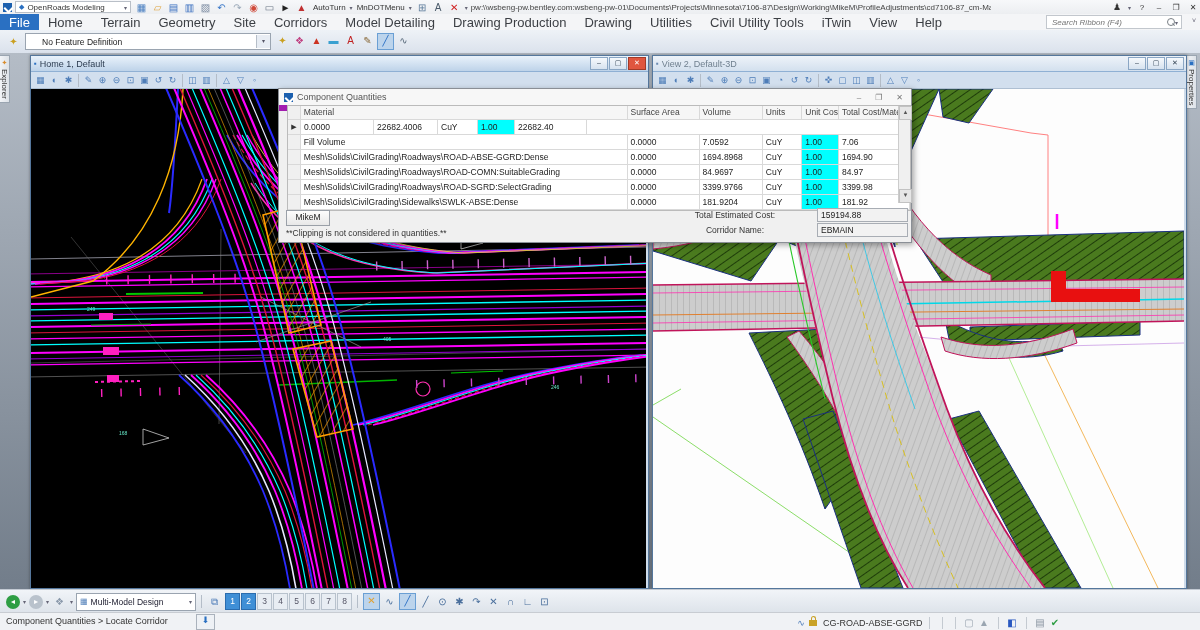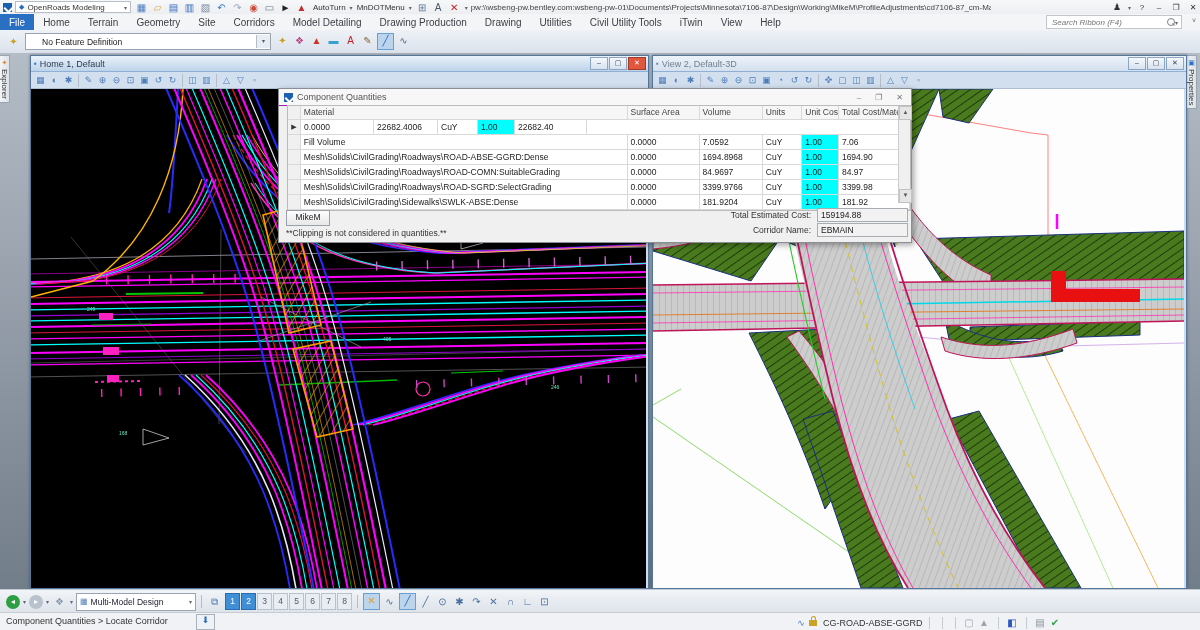--- a/index.html
+++ b/index.html
@@ -7,21 +7,21 @@
   .abs{position:absolute;}
   
   #titlebar{left:0;top:0;width:1200px;height:14px;background:linear-gradient(#f7f8fa,#eceef1);border-bottom:1px solid #dcdfe3;display:flex;align-items:center;gap:3px;padding-left:3px;font-size:8.5px;color:#333;}
   .appmenu{display:flex;align-items:center;gap:3px;background:#fff;border:1px solid #b9bfc7;height:10px;padding:0 3px;font-size:8px;width:108px;}
   .ddrop{font-size:6px;color:#667;}
   .qatext{font-size:8px;color:#333;margin:0 1px;}
   #docpath{color:#444;font-size:8px;white-space:nowrap;overflow:hidden;max-width:520px;}
   #tb-right{margin-left:auto;display:flex;align-items:center;gap:5px;padding-right:4px;}
   .winbtn{font-size:8px;color:#333;width:12px;text-align:center;}
   #tabrow{left:0;top:14px;width:1200px;height:16px;background:#f4f5f7;border-bottom:1px solid #d7dade;display:flex;align-items:stretch;}
-  .rtab{display:flex;align-items:center;padding:0 9px;font-size:10px;color:#3c3f44;}
+  .rtab{display:flex;align-items:center;padding:0 9px;font-size:13px;color:#3c3f44;}
   .rtab.active{background:#2a70c2;color:#fff;}
   #searchbox{position:absolute;right:18px;top:1px;width:128px;height:12px;background:#fff;border:1px solid #c2c7cd;display:flex;align-items:center;padding:0 3px;}
   #searchbox input{border:none;outline:none;flex:1;font-size:8px;color:#888;font-style:italic;font-family:"Liberation Sans",sans-serif;background:transparent;}
   .mag{width:6px;height:6px;border:1.2px solid #7a8086;border-radius:50%;position:relative;}
   .mag:after{content:'';position:absolute;width:3px;height:1.2px;background:#7a8086;transform:rotate(45deg);left:4px;top:5px;}
   #toolrow{left:0;top:30px;width:1200px;height:23px;background:linear-gradient(#eef2f7,#dbe2ec);border-bottom:1px solid #b9c4d2;display:flex;align-items:center;gap:4px;padding-left:6px;}
   #featcombo{width:228px;height:15px;background:#fff;border:1px solid #9aa4b0;display:flex;align-items:center;font-size:8.5px;color:#222;padding-left:16px;}
   #featcombo .cdrop{margin-left:auto;width:13px;height:13px;background:#e8edf4;border-left:1px solid #b6bec8;text-align:center;font-size:6px;line-height:13px;color:#556;}
   .ticon{display:inline-block;min-width:15px;height:15px;text-align:center;font-size:10px;line-height:15px;}
   .ticon.pressed{background:#bcd4ec;border:1px solid #6a9fd4;line-height:13px;}
@@ -35,41 +35,41 @@
   .vtitle{height:15px;background:linear-gradient(#e9f2fb,#bed3e9);border-bottom:1px solid #8fb0d4;display:flex;align-items:center;font-size:9px;color:#2c3c50;padding-left:3px;gap:3px;}
   .vtitle.inactive{background:linear-gradient(#eef3f9,#d3e0ee);color:#70808f;}
   .vbtns{margin-left:auto;display:flex;gap:1px;padding-right:2px;}
   .vbtn{width:16px;height:11px;border:1px solid #8aa6c4;background:linear-gradient(#f6f9fc,#d6e2ef);font-size:7px;line-height:10px;text-align:center;color:#345;}
   .vbtn.closehot{background:#e0563f;color:#fff;border-color:#a33a28;}
   .vtoolbar{height:16px;background:#d2dfee;border-bottom:1px solid #aebfd2;display:flex;align-items:center;gap:1px;padding-left:3px;}
   .vtoolbar .ticon{min-width:13px;height:13px;font-size:9px;line-height:13px;color:#4e7db8;}
   .vcanvas{position:relative;overflow:hidden;}
   
   #dlg{left:278px;top:88px;width:632px;height:153px;background:#f0f0f0;border:1px solid #8a8f96;box-shadow:2px 2px 6px rgba(0,0,0,.35);z-index:50;}
-  #dlg-title{height:16px;background:#f7f7f7;border-bottom:1px solid #a21caf;display:flex;align-items:center;gap:4px;padding-left:5px;font-size:9px;color:#555;}
+  #dlg-title{height:16px;background:#f7f7f7;border-bottom:6px solid #a21caf;display:flex;align-items:center;gap:4px;padding-left:5px;font-size:9px;color:#555;}
   #dlg-title .dbtns{margin-left:auto;display:flex;gap:14px;padding-right:8px;color:#777;font-size:8px;}
   .blogo{width:9px;height:9px;background:#1b5fae;position:relative;}
   .blogo:after{content:'';position:absolute;left:2px;top:2px;width:5px;height:5px;border-left:2px solid #fff;border-bottom:2px solid #fff;transform:rotate(-45deg);}
   #qt{left:8px;top:16px;width:622px;background:#fff;border:1px solid #bbb;font-size:8.5px;color:#222;}
   .trow,.thead{display:flex;height:14px;line-height:14px;border-bottom:1px solid #d9d9d9;}
   .thead{height:13px;line-height:13px;background:#f6f6f6;color:#444;}
   .tc{padding-left:3px;border-right:1px solid #d9d9d9;overflow:hidden;white-space:nowrap;}
   .c-sel{width:12px;padding-left:0;text-align:center;background:#f0f0f0;font-size:7px;color:#333;}
   .c-mat{width:327px;}
   .c-sa{width:69px;}
   .c-vol{width:60px;}
   .c-un{width:36px;}
   .c-uc{width:33px;background:#00ffff;}
   .c-tot{width:68px;}
   .trow .c-mat.selcell{background:#0a6cd6;color:#fff;}
   #qtscroll{position:absolute;right:0;top:0;width:11px;height:97px;background:#f0f0f0;border-left:1px solid #ccc;}
   .sbtn{position:absolute;left:0;width:11px;height:12px;background:#e6e6e6;border:1px solid #c2c2c2;font-size:6px;text-align:center;line-height:10px;color:#555;}
   #report-btn{left:7px;top:121px;width:42px;height:14px;background:linear-gradient(#fdfdfd,#e8e8e8);border:1px solid #9aa0a8;font-size:8.5px;text-align:center;line-height:13px;color:#222;}
   #footnote{left:7px;top:139px;font-size:8.5px;color:#333;}
-  .dlglabel{font-size:8.5px;color:#333;text-align:right;}
+  .dlglabel{font-size:8.5px;color:#333;text-align:center;}
   .dlgfield{height:12px;background:#f2f2f2;border:1px solid #a8adb4;font-size:8.5px;color:#222;padding-left:3px;line-height:12px;}
   
   #bottombar{left:0;top:589px;width:1200px;height:23px;background:linear-gradient(#f1f4f8,#dde3ea);border-top:1px solid #c3cad3;display:flex;align-items:center;gap:3px;padding-left:6px;}
   .navcirc{width:14px;height:14px;border-radius:50%;text-align:center;line-height:14px;font-size:8px;color:#fff;}
   #mmv{width:112px;height:16px;background:#fff;border:1px solid #9aa4b0;display:flex;align-items:center;gap:3px;font-size:8.5px;color:#223;padding:0 3px;}
   .vnum{width:13px;height:15px;border:1px solid #b8c2cd;background:#e8edf3;font-size:8.5px;text-align:center;line-height:14px;color:#556;}
   .vnum.on{background:#3f8fd6;border-color:#2a6cae;color:#fff;}
   #statusbar{left:0;top:612px;width:1200px;height:18px;background:#f0f2f5;border-top:1px solid #c8ccd2;font-size:9px;color:#333;}
   .ssep{display:inline-block;width:1px;height:12px;background:#c4cad1;margin:0 6px;vertical-align:middle;}
   .lock{display:inline-block;width:8px;height:6px;background:#c9a227;position:relative;margin:0 2px;}

